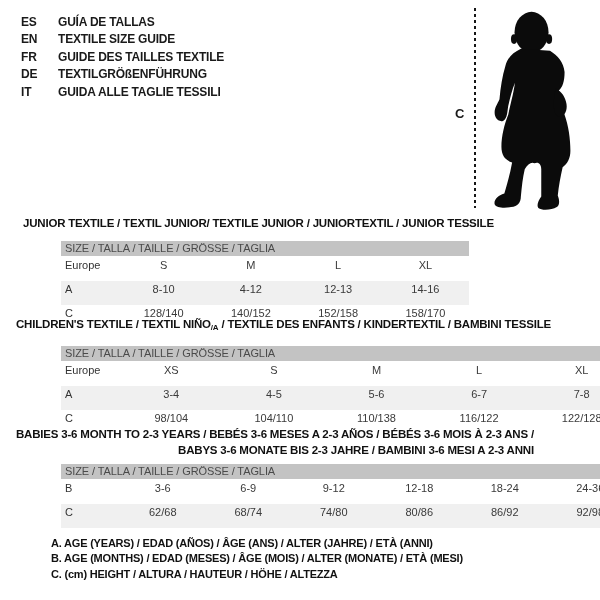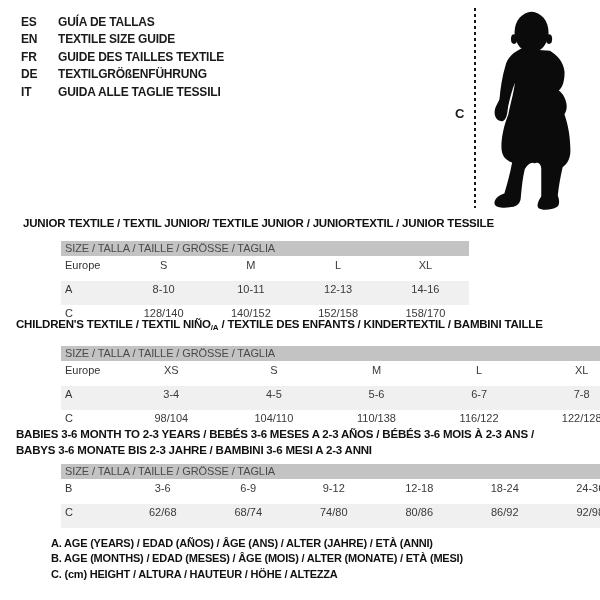--- a/index.html
+++ b/index.html
@@ -21,21 +21,21 @@
   
   .height-line { left:474px; top:8px; width:2px; height:200px;
     background:repeating-linear-gradient(to bottom,#161616 0 3px,transparent 3px 6px); }
   .height-label { left:455px; top:106px; font-size:13px; font-weight:bold; }
   .figure-svg { left:487px; top:6px; }
 
   
   .section-title { font-size:11.5px; font-weight:bold; letter-spacing:-0.2px; white-space:nowrap; color:#111; }
   .title-junior   { left:16px; top:217px;margin-left:7px; }
   .title-children { left:16px; top:318px; }
-  .title-babies   { left:16px; top:426px; line-height:16px; }
+  .title-babies   { left:16px; top:426px; line-height:16px;text-align:right; }
   .sub-a { font-size:8px; vertical-align:-2px; }
 
   
   .size-table { left:16px;margin-left:45px; }
   .size-table.w-junior { width:408px; }
   .size-table.w-full   { width:572px; }
   .tbl-junior   { top:241px; }
   .tbl-children { top:346px; }
   .tbl-babies   { top:464px; }
   .bar { height:15px; line-height:15px; background:#c3c3c3; color:#4a4a4a;
@@ -104,35 +104,35 @@
       <div class="t-row">
         <div class="t-cell label">Europe</div>
         <div class="t-cell">S</div>
         <div class="t-cell">M</div>
         <div class="t-cell">L</div>
         <div class="t-cell">XL</div>
       </div>
       <div class="t-row stripe">
         <div class="t-cell label">A</div>
         <div class="t-cell">8-10</div>
-        <div class="t-cell">10-11</div>
+        <div class="t-cell">4-12</div>
         <div class="t-cell">12-13</div>
         <div class="t-cell">14-16</div>
       </div>
       <div class="t-row">
         <div class="t-cell label">C</div>
         <div class="t-cell">128/140</div>
         <div class="t-cell">140/152</div>
         <div class="t-cell">152/158</div>
         <div class="t-cell">158/170</div>
       </div>
     </div>
 </div>
 
-<div class="abs section-title title-children"><span>CHILDREN'S TEXTILE / TEXTIL NIÑO</span><span class="sub-a">/A</span><span> / TEXTILE DES ENFANTS / KINDERTEXTIL / BAMBINI TAILLE</span></div>
+<div class="abs section-title title-children"><span>CHILDREN'S TEXTILE / TEXTIL NIÑO</span><span class="sub-a">/A</span><span> / TEXTILE DES ENFANTS / KINDERTEXTIL / BAMBINI TESSILE</span></div>
 <div class="abs size-table w-full tbl-children">
   <div class="bar">SIZE / TALLA / TAILLE / GRÖSSE / TAGLIA</div>
   <div class="tbody">
       <div class="t-row">
         <div class="t-cell label">Europe</div>
         <div class="t-cell">XS</div>
         <div class="t-cell">S</div>
         <div class="t-cell">M</div>
         <div class="t-cell">L</div>
         <div class="t-cell">XL</div>

